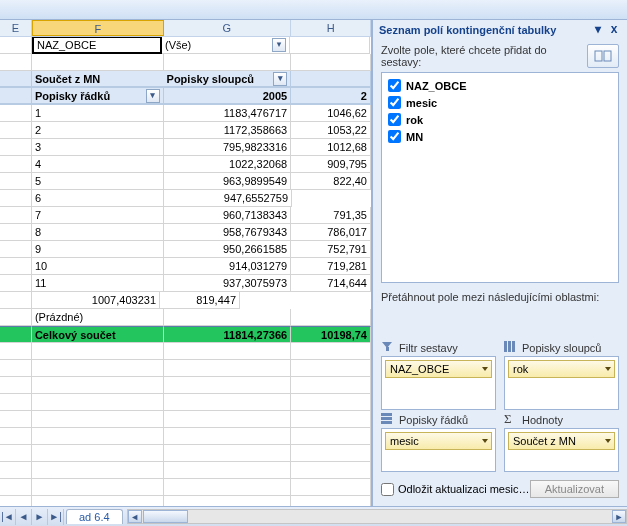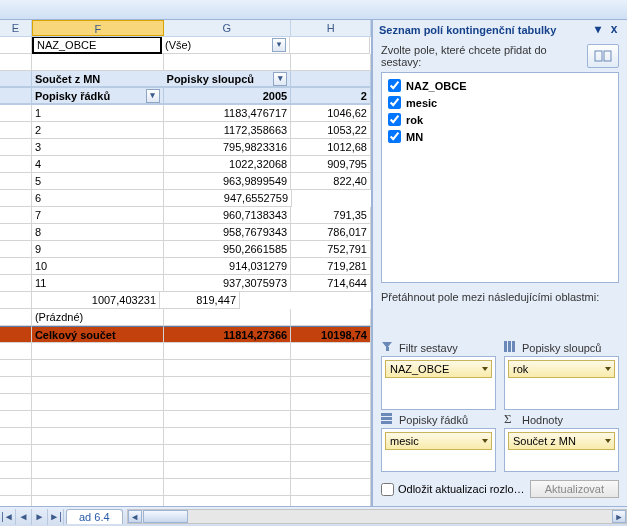--- a/index.html
+++ b/index.html
@@ -78,21 +78,21 @@
   }
   .pivot-blue {
     background: #dbe7f6;
     border-bottom: 1px solid #b7cbe3;
   }
   .pivot-blue .cell { border-right: 1px solid #b7cbe3; border-bottom: 1px solid #b7cbe3; }
   .pivot-header {
     font-weight: bold;
   }
   .total-row {
-    background: #c2410c;
+    background: #22c55e;
     font-weight: bold;
   }
   .total-row .cell { border-top: 1px solid #5c7ba8; }
   .dropdown-btn {
     float: right;
     width: 14px;
     height: 14px;
     border: 1px solid #8fa7c7;
     background: linear-gradient(#fff,#e0e8f4);
     margin-top: 1px;
@@ -584,21 +584,21 @@
         <div class="area-box short">
           <span class="field-chip">mesic</span>
         </div>
         <div class="area-box short">
           <span class="field-chip">Součet z MN</span>
         </div>
       </div>
 
       <div class="defer-row">
         <input type="checkbox" style="">
-        <span class="txt">Odložit aktualizaci rozlo…</span>
+        <span class="txt">Odložit aktualizaci mesic…</span>
         <button class="btn" disabled="">Aktualizovat</button>
       </div>
     </div>
   </div>
 
 </div>
 
 <div class="bottom-bar">
   <div class="nav-btn">|◄</div>
   <div class="nav-btn">◄</div>

